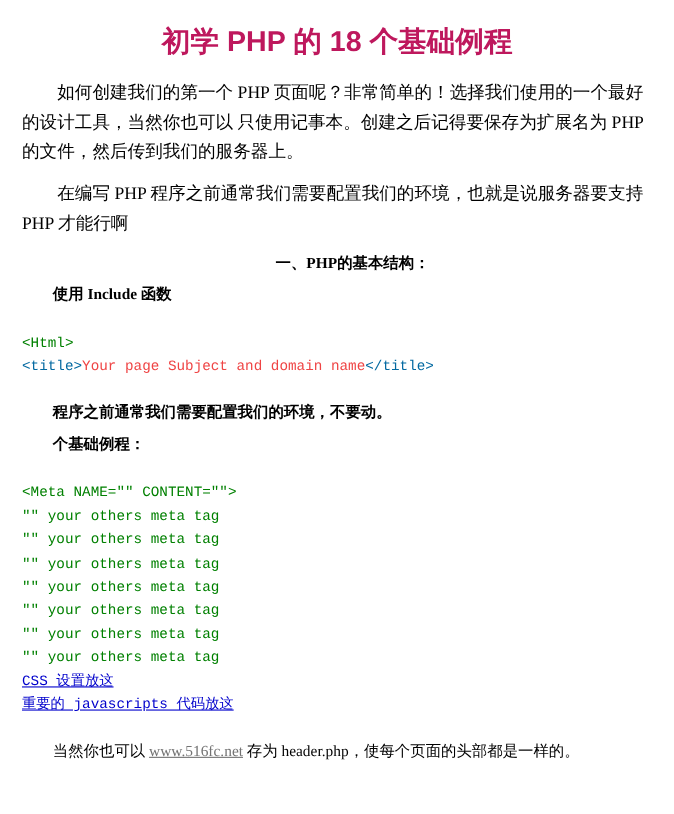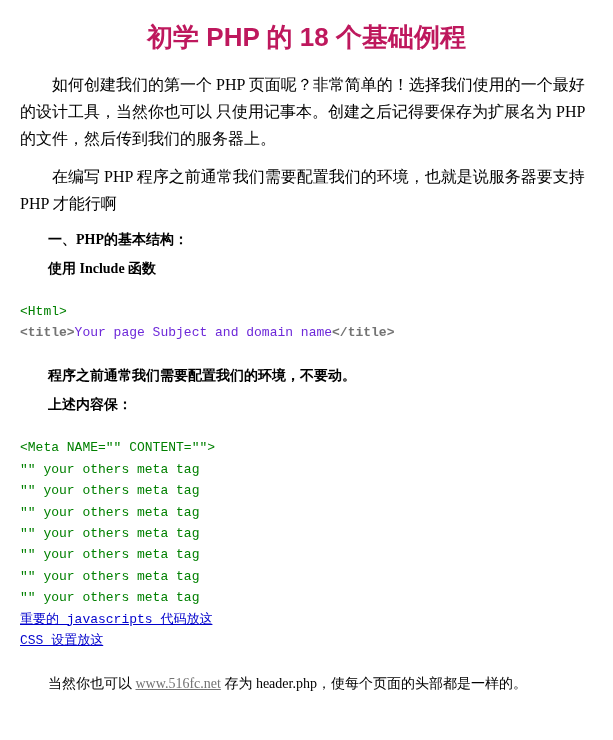--- a/index.html
+++ b/index.html
@@ -31,20 +31,21 @@
       text-indent: 2em;
       line-height: 1.7;
       margin-bottom: 10px;
       font-size: 16px;
     }
 
     .section-title {
       font-weight: bold;
       margin: 14px 0 8px 2em;
       font-size: 14px;
+      text-align: center;
     }
 
     .sub-text {
       text-indent: 2em;
       margin-bottom: 6px;
       line-height: 1.7;
       font-weight: bold;
     }
 
     .code-block {
@@ -53,26 +54,25 @@
       margin: 20px 0;
       line-height: 1.65;
     }
 
     .code-line {
       display: block;
       color: #008000;
     }
 
     .title-tag {
-      color: #737373;
-      font-weight: bold;
+      color: #0369a1;
     }
 
     .title-content {
-      color: #6d28d9;
+      color: #ef4444;
     }
 
     .link-text {
       color: #0000cc;
       text-decoration: underline;
       cursor: pointer;
     }
 
     .bottom-para {
       text-indent: 2em;
@@ -101,30 +101,30 @@
 
 <div class="code-block">
   <span class="code-line">&lt;Html&gt;</span>
   <span class="code-line">
     <span class="title-tag">&lt;title&gt;</span><span class="title-content">Your page Subject and domain name</span><span class="title-tag">&lt;/title&gt;</span>
   </span>
 </div>
 
 <p class="sub-text">程序之前通常我们需要配置我们的环境，不要动。</p>
 
-<p class="sub-text">上述内容保：</p>
+<p class="sub-text">个基础例程：</p>
 
 <div class="code-block">
   <span class="code-line">&lt;Meta NAME="" CONTENT=""&gt;</span>
   <span class="code-line">"" your others meta tag</span>
   <span class="code-line">"" your others meta tag</span>
   <span class="code-line">"" your others meta tag</span>
   <span class="code-line">"" your others meta tag</span>
   <span class="code-line">"" your others meta tag</span>
   <span class="code-line">"" your others meta tag</span>
   <span class="code-line">"" your others meta tag</span>
+  <a class="code-line link-text" href="#">CSS 设置放这</a>
   <a class="code-line link-text" href="#">重要的 javascripts 代码放这</a>
-  <a class="code-line link-text" href="#">CSS 设置放这</a>
 </div>
 
 <p class="bottom-para">
   <span>当然你也可以 </span><a class="inline-link" href="#">www.516fc.net</a><span> 存为 header.php，使每个页面的头部都是一样的。</span>
 </p>
 
 </body></html>

